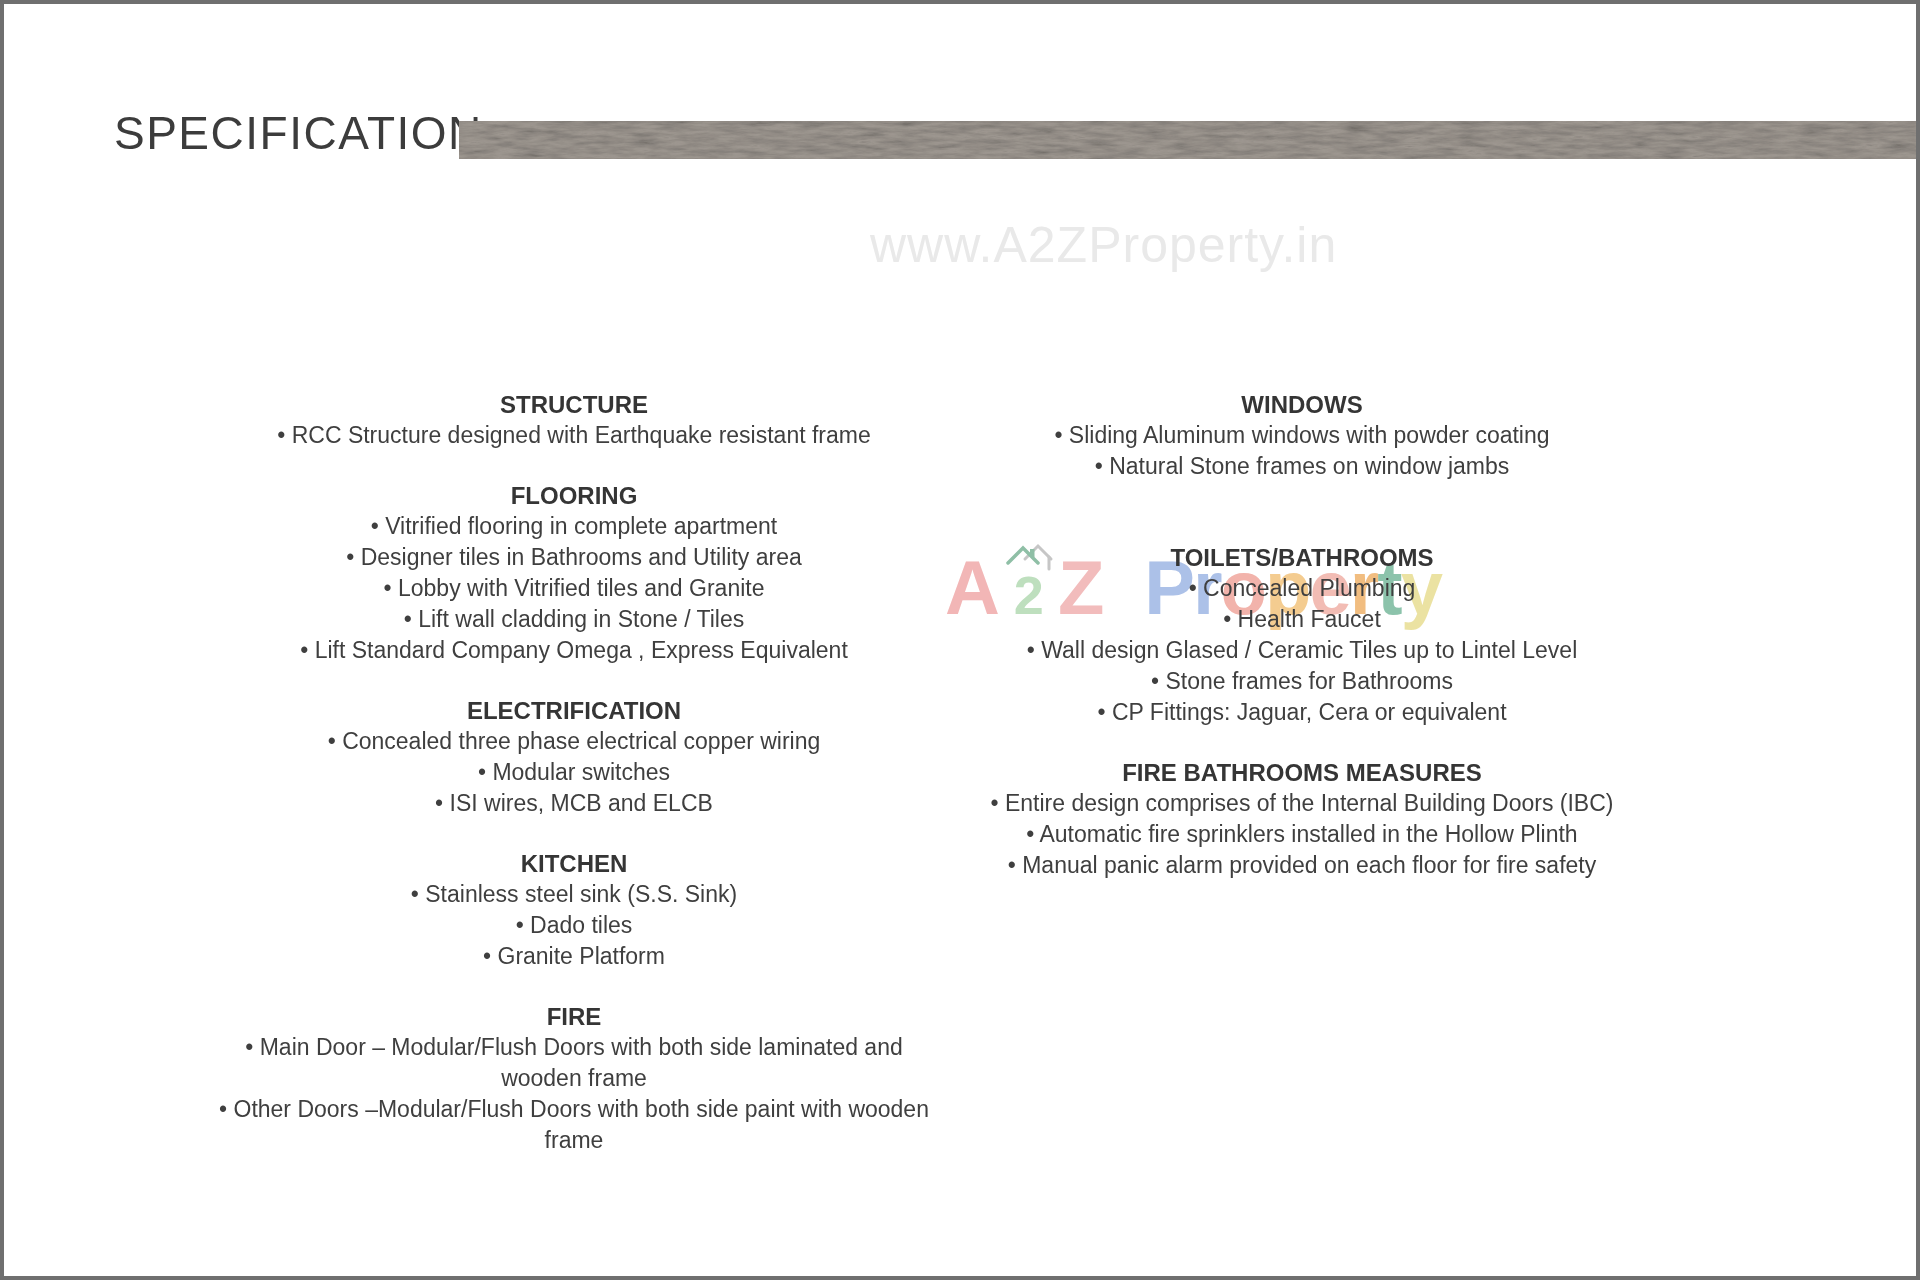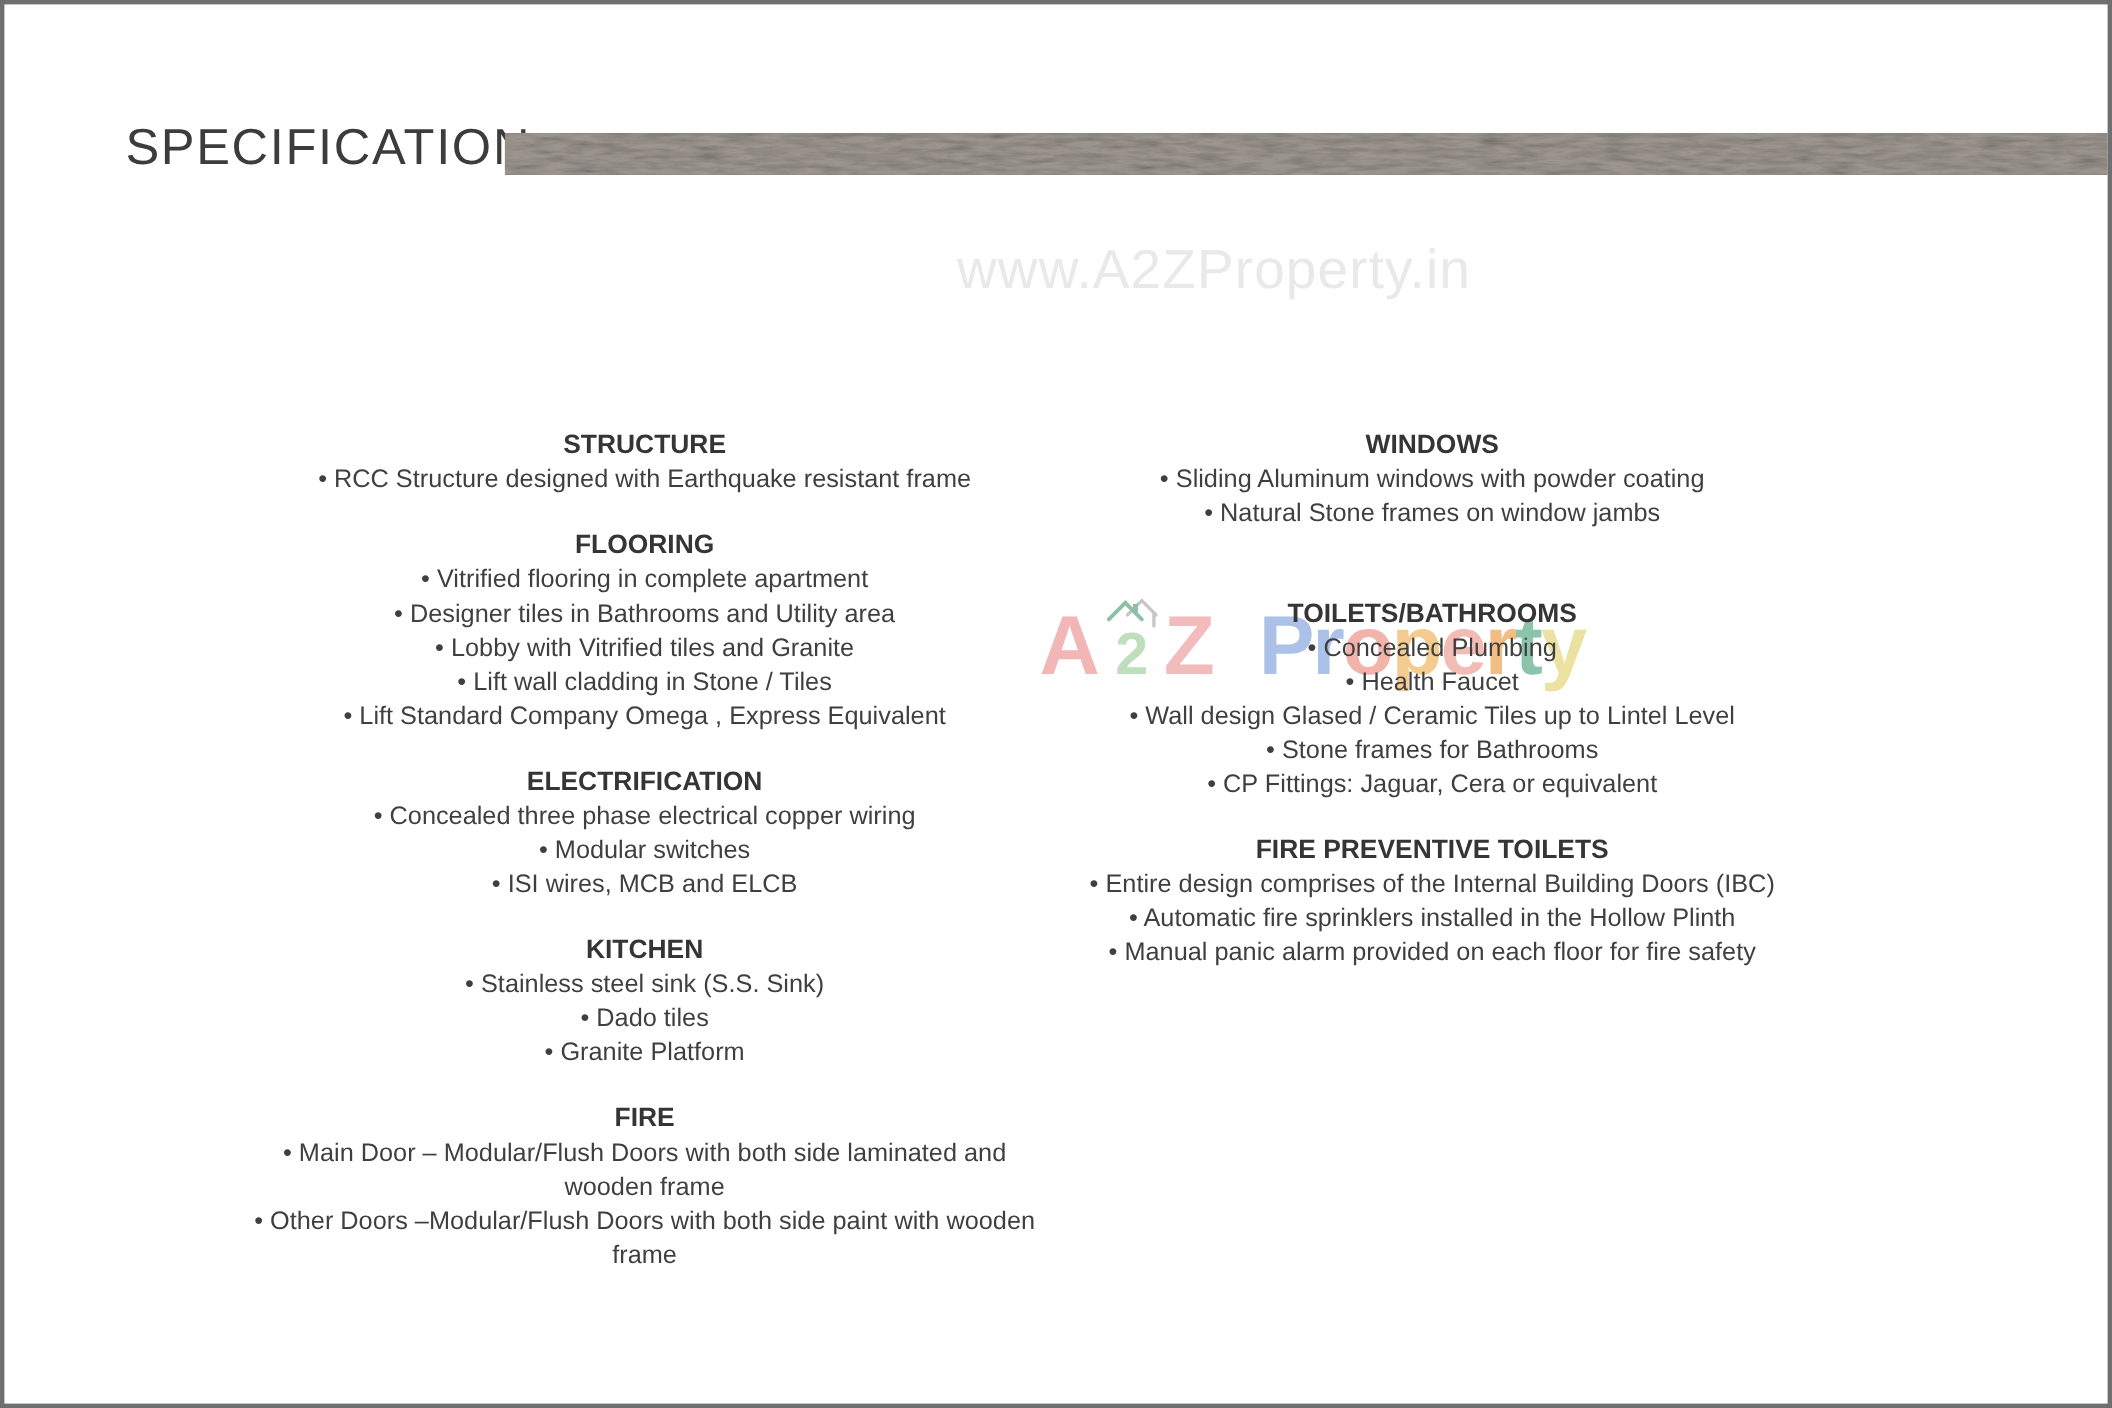--- a/index.html
+++ b/index.html
@@ -58,21 +58,21 @@
     position:absolute;text-align:center;
     font-size:23px;line-height:31px;
     z-index:2;
   }
   .col section{margin:0 0 29px 0;}
   .col h3{
     margin:0;font-size:24px;line-height:31px;
     font-weight:700;color:var(--heading-color);
   }
   .col p{margin:0;white-space:pre-line;}
-  .col-left{left:172px;top:385px;width:820px;}
+  .col-left{left:160px;top:385px;width:820px;}
   .col-right{left:918px;top:385px;width:760px;}
   .col-right section:first-child{margin-bottom:60px;}
 </style>
 </head>
 <body>
 
 <div class="page">
 
   <h1 class="title">SPECIFICATION</h1>
 
@@ -149,20 +149,20 @@
       </section>
       <section>
         <h3>TOILETS/BATHROOMS</h3>
         <p>• Concealed Plumbing</p>
         <p>• Health Faucet</p>
         <p>• Wall design Glased / Ceramic Tiles up to Lintel Level</p>
         <p>• Stone frames for Bathrooms</p>
         <p>• CP Fittings: Jaguar, Cera or equivalent</p>
       </section>
       <section>
-        <h3>FIRE PREVENTIVE TOILETS</h3>
+        <h3>FIRE BATHROOMS MEASURES</h3>
         <p>• Entire design comprises of the Internal Building Doors (IBC)</p>
         <p>• Automatic fire sprinklers installed in the Hollow Plinth</p>
         <p>• Manual panic alarm provided on each floor for fire safety</p>
       </section>
     </div>
 
 </div>
 
 </body></html>

